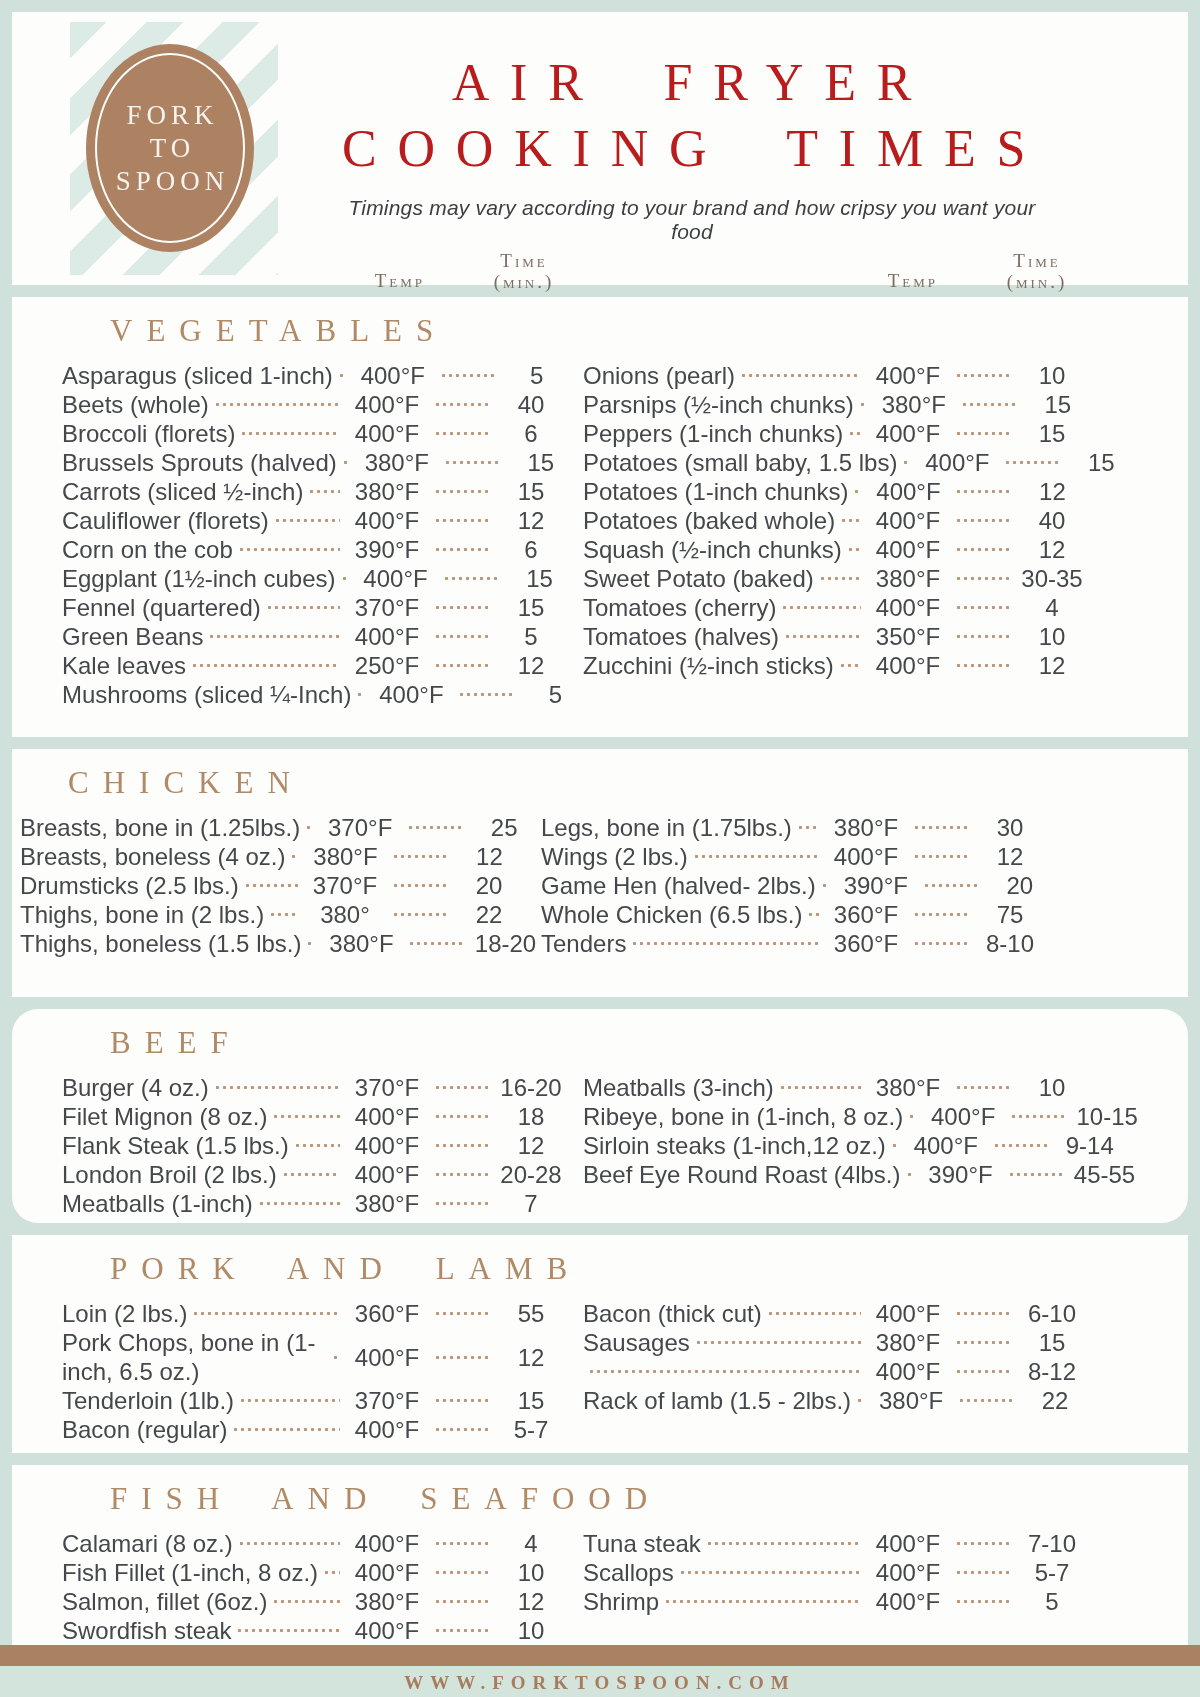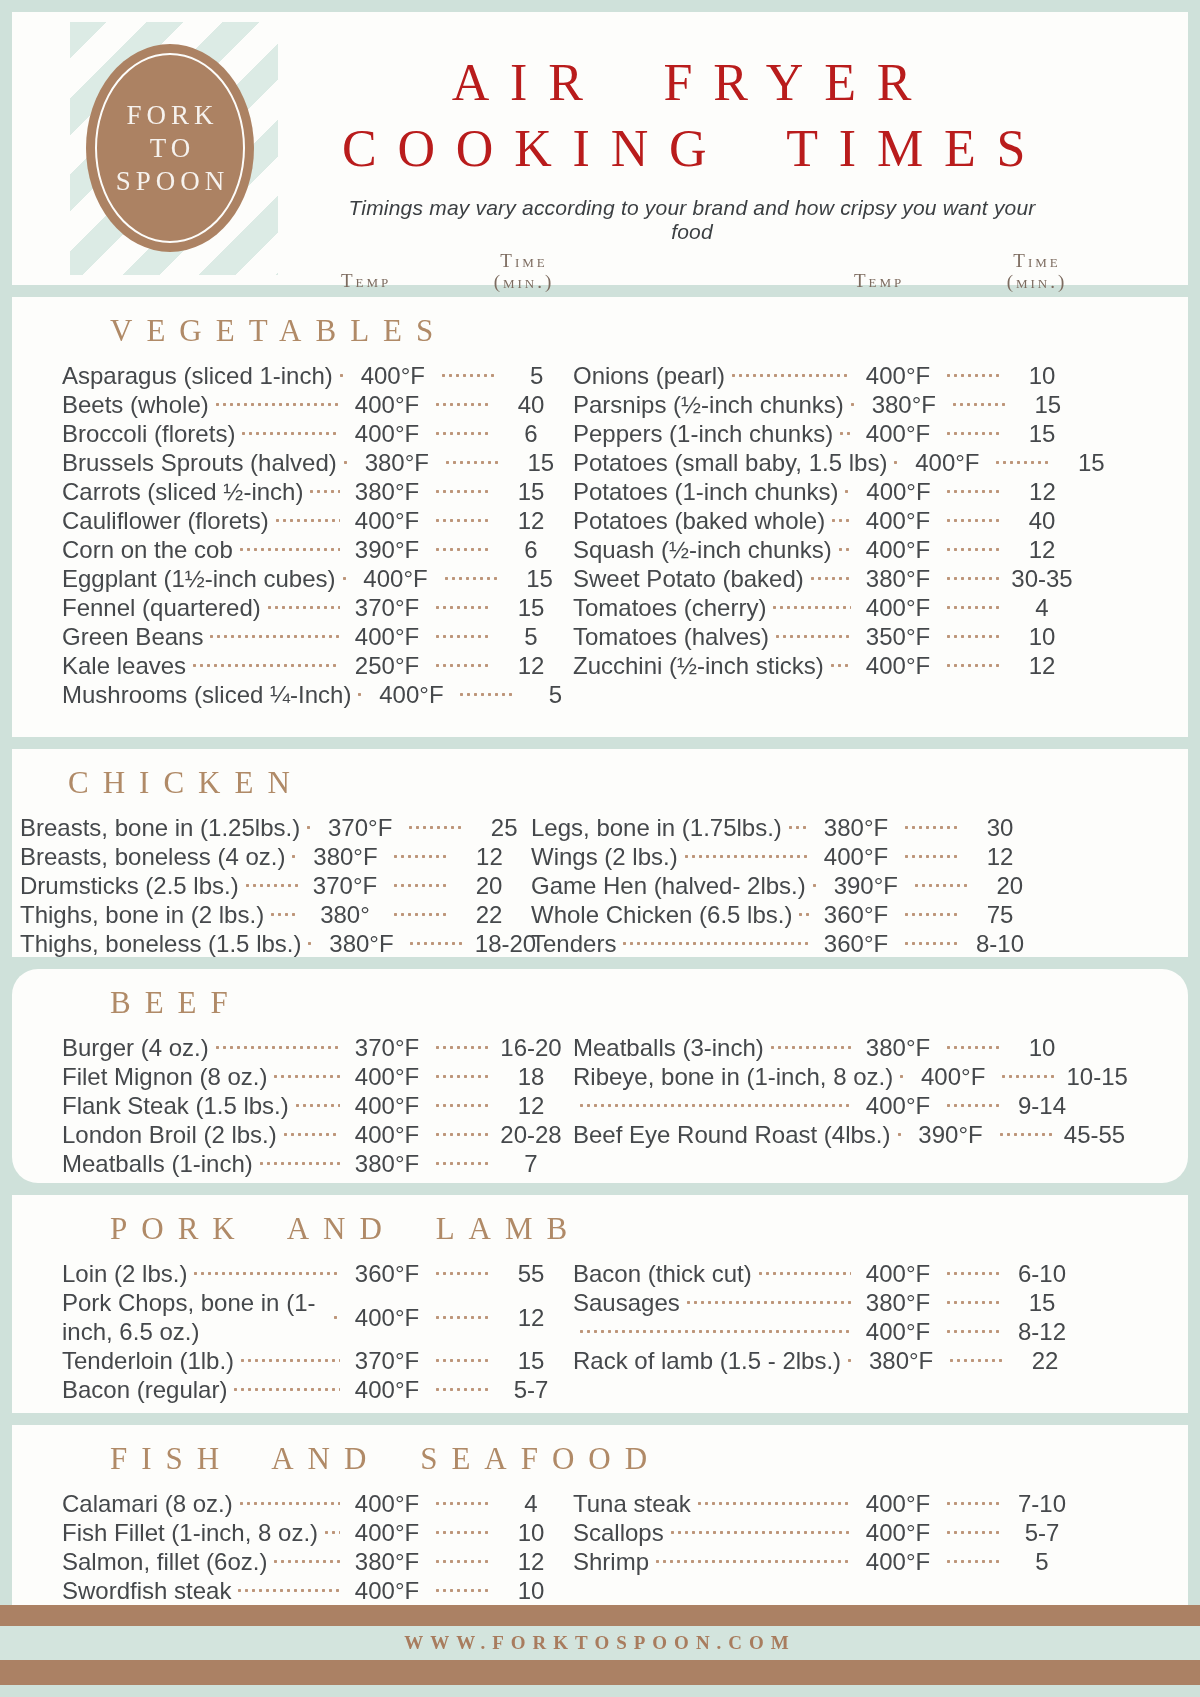--- a/index.html
+++ b/index.html
@@ -21,34 +21,34 @@
     letter-spacing:5px; text-indent:5px; }
   .title-block { margin-left:330px; width:700px; text-align:center; padding-top:38px; }
   .title-line { font-family:"Liberation Serif",serif; font-size:52px; line-height:66px;
     color:#b91c1c; letter-spacing:0.40em; word-spacing:26px; white-space:nowrap; }
   .subtitle { font-style:italic; font-size:21px; color:#3b3f42; margin-top:14px; letter-spacing:0.2px; }
   .headers { display:grid; grid-template-columns:505px 505px; gap:8px; padding-left:50px; margin-top:6px; }
   .half-header { display:flex; align-items:flex-end; }
   .hh-spacer { flex:1 1 auto; }
   .cap { font-family:Liberation Serif, serif; font-variant:small-caps; color:#7d6c60;
     font-size:19px; letter-spacing:3px; }
-  .h-temp { flex:0 0 84px; text-align:left; line-height:22px; }
+  .h-temp { flex:0 0 84px; text-align:right; line-height:22px; }
   .h-gap  { flex:0 0 56px; }
   .h-time { flex:0 0 86px; text-align:center; line-height:21px; white-space:nowrap; }
 
   
   .section { padding:12px 0 0 50px; margin-bottom:12px; overflow:hidden; flex:0 0 auto; }
   .sec-0 { height:440px; }
-  .sec-1 { height:208px;padding-left:8px; }
+  .sec-1 { height:248px;padding-left:8px; }
   .sec-2 { height:214px;border-radius:26px; }
   .sec-3 { height:218px; }
   .sec-4 { height:180px; margin-bottom:0; }
   .section-title { font-family:"Liberation Serif",serif; font-size:31px; color:#b08a67;
     letter-spacing:14px; word-spacing:18px; margin:4px 0 12px 48px; white-space:nowrap; }
-  .cols { display:grid; grid-template-columns:505px 505px; gap:6px; align-items:start; }
+  .cols { display:grid; grid-template-columns:505px 505px; gap:16px; align-items:start; }
   .col  { min-width:0; }
   .row { display:flex; align-items:center; min-height:29px; font-size:24px; line-height:29px; color:#45484b; }
   .lbl { white-space:nowrap; flex:0 0 auto; }
   .row.wrap .lbl { white-space:normal; flex:0 1 auto; max-width:285px; }
   .dots { height:3px; align-self:center;
     background-image:radial-gradient(circle,rgba(185,143,114,.95) 1.4px,transparent 1.5px);
     background-size:7px 3px; background-repeat:repeat-x; background-position:left center; }
   .d1 { flex:1 1 10px; min-width:8px; margin:0 5px; }
   .d2 { flex:0 0 56px; margin:0 5px; }
   .temp { flex:0 0 84px; text-align:center; }
@@ -432,20 +432,21 @@
 
   <div class="row">
     <span class="lbl">Ribeye, bone in (1-inch, 8 oz.)</span>
     <span class="dots d1"></span>
     <span class="temp">400°F</span>
     <span class="dots d2"></span>
     <span class="time">10-15</span>
   </div>
 
   <div class="row">
+    <span class="lbl">Sirloin steaks (1-inch,12 oz.)</span>
     <span class="dots d1"></span>
     <span class="temp">400°F</span>
     <span class="dots d2"></span>
     <span class="time">9-14</span>
   </div>
 
   <div class="row">
     <span class="lbl">Beef Eye Round Roast (4lbs.)</span>
     <span class="dots d1"></span>
     <span class="temp">390°F</span>

